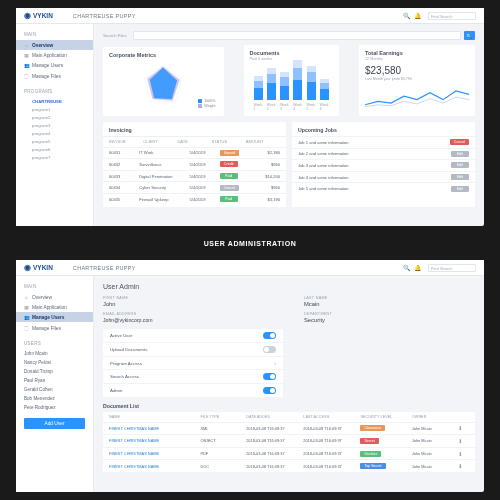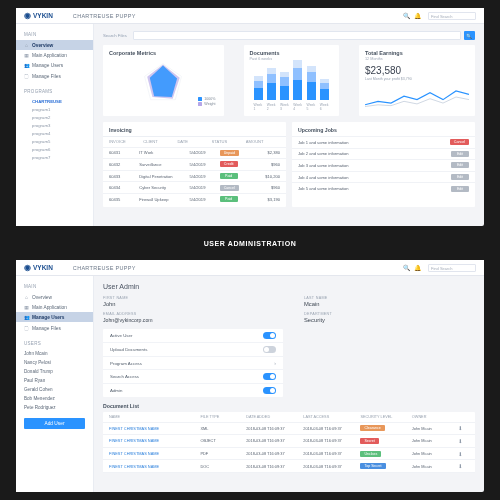--- a/index.html
+++ b/index.html
@@ -29,21 +29,21 @@
   .sb-sub.sel{color:#2b6fd6;font-weight:600;}
   .sb-user{padding:2px 8px;font-size:4.6px;color:#5c6878;}
   .sb-btn{margin:6px 8px;background:#2a93ff;color:#fff;text-align:center;padding:3px 0;font-size:4.8px;border-radius:1px;}
 
   .main{flex:1;padding:7px 9px;overflow:hidden;}
   .srow{display:flex;align-items:center;margin-bottom:5px;}
   .srow .sl{font-size:4.3px;color:#93a0b2;}
   .srow .sinput{flex:1;margin:0 3px 0 6px;height:9px;border:1px solid #e1e6ef;background:#fff;border-radius:1px;}
   .srow .sbtn{width:11px;height:9px;background:#2a93ff;border-radius:1px;display:flex;align-items:center;justify-content:center;color:#fff;font-size:5px;}
 
-  .cards{display:flex;gap:20px;margin-bottom:6px;}
+  .cards{display:flex;gap:20px;margin-bottom:6px;align-items:flex-end;}
   .card{background:#fff;border-radius:1px;padding:5px 6px;flex:1;}
   .card h4{font-size:5.5px;color:#45505e;font-weight:600;margin-bottom:1px;}
   .card .sub{font-size:3.8px;color:#a0a9b7;}
   .card.big{flex:1.3;}
 
   .radarwrap{height:52px;display:flex;align-items:center;justify-content:center;position:relative;}
   .radar{width:44px;height:44px;position:relative;}
   .legend{position:absolute;right:2px;bottom:2px;font-size:3.6px;color:#7d8896;line-height:1.4;}
   .legend .d{display:inline-block;width:4px;height:4px;border-radius:0.5px;margin-right:2px;vertical-align:middle;}
 

